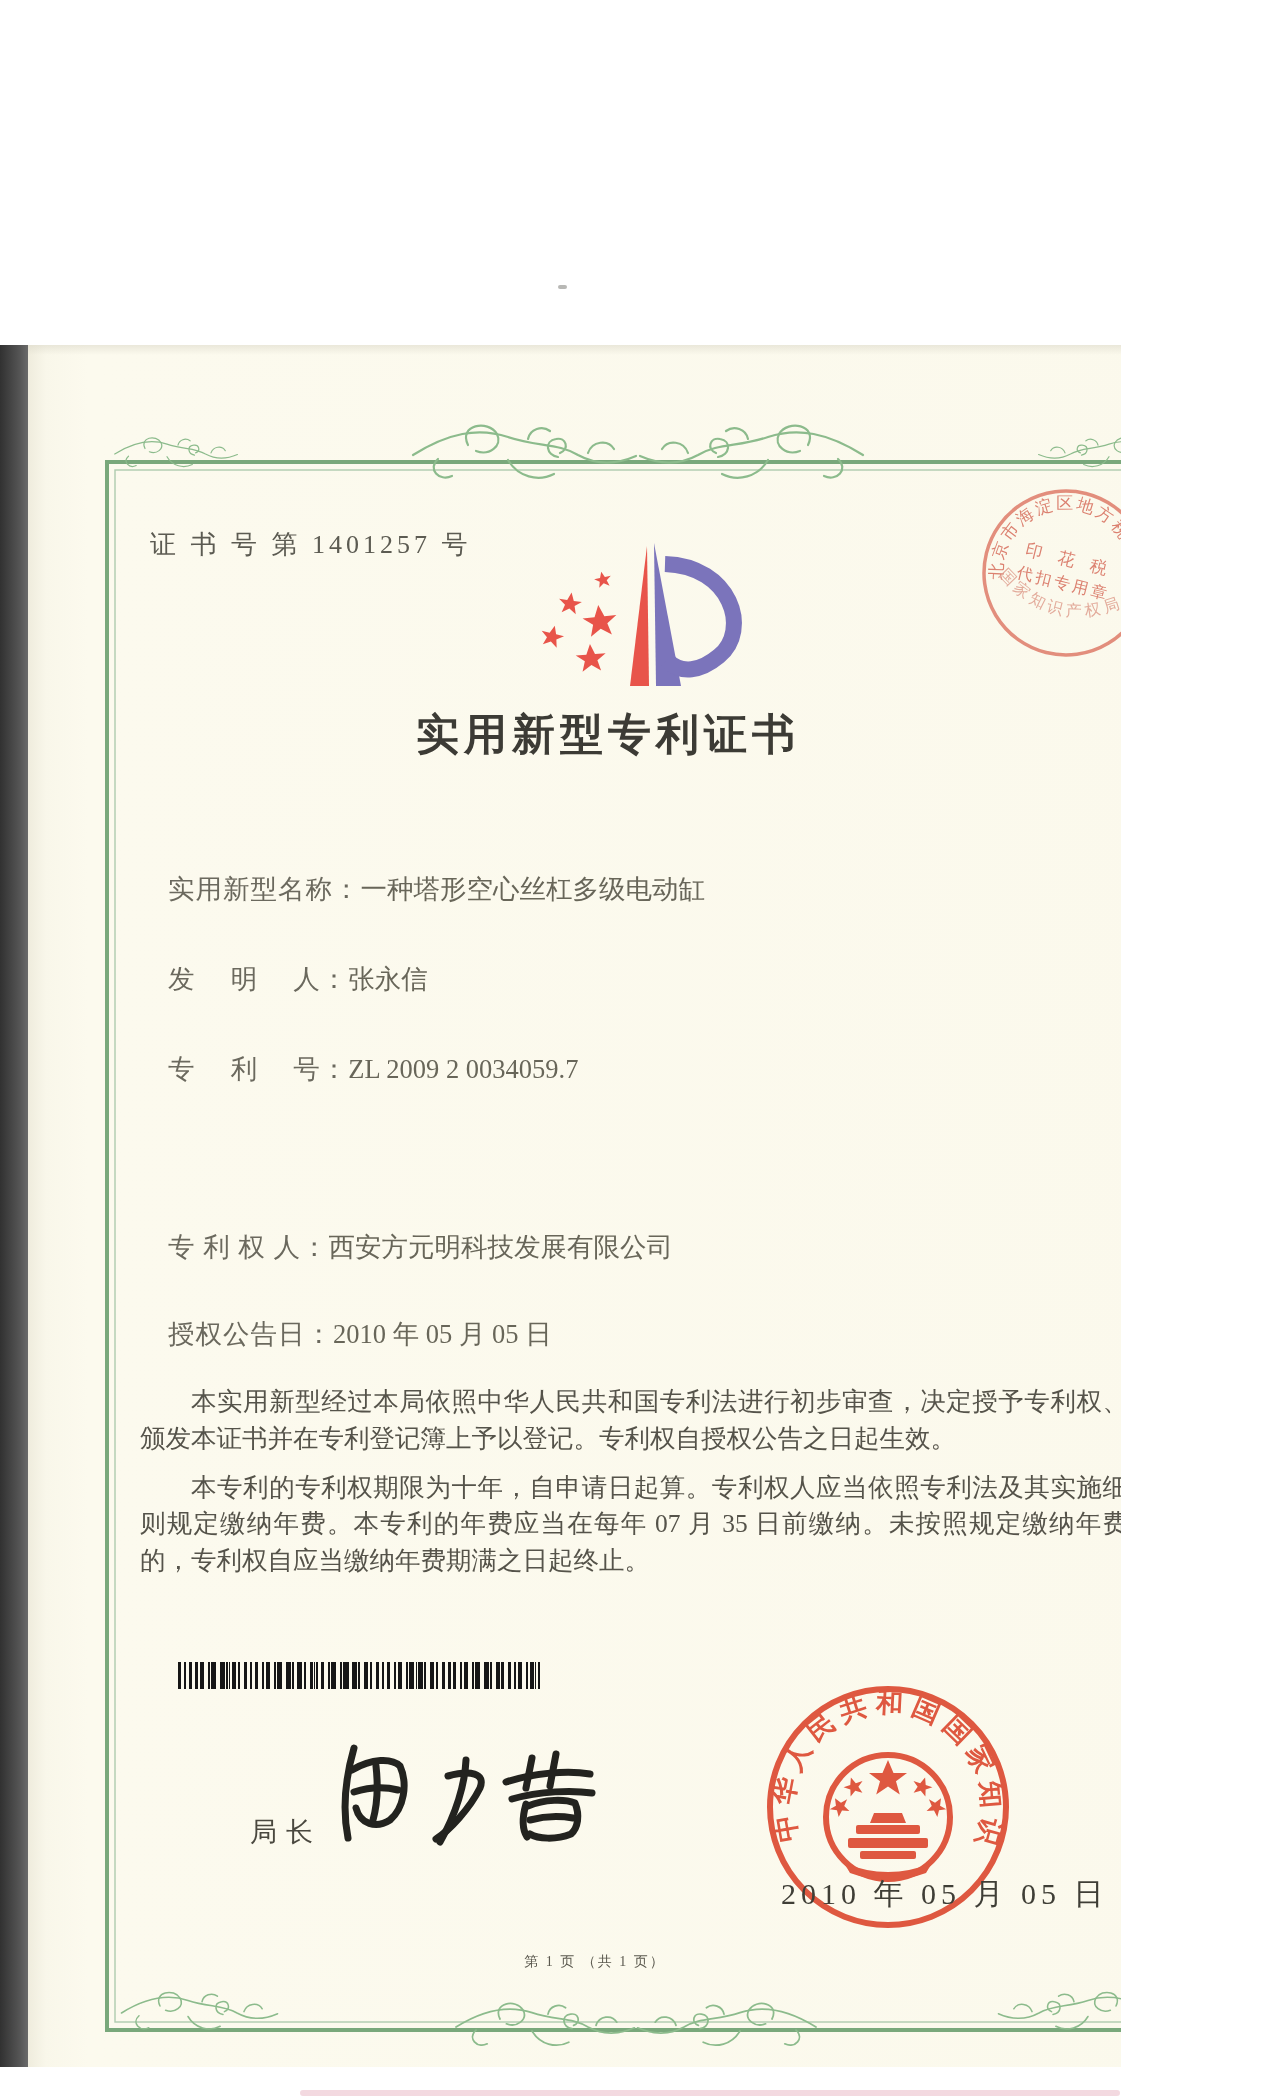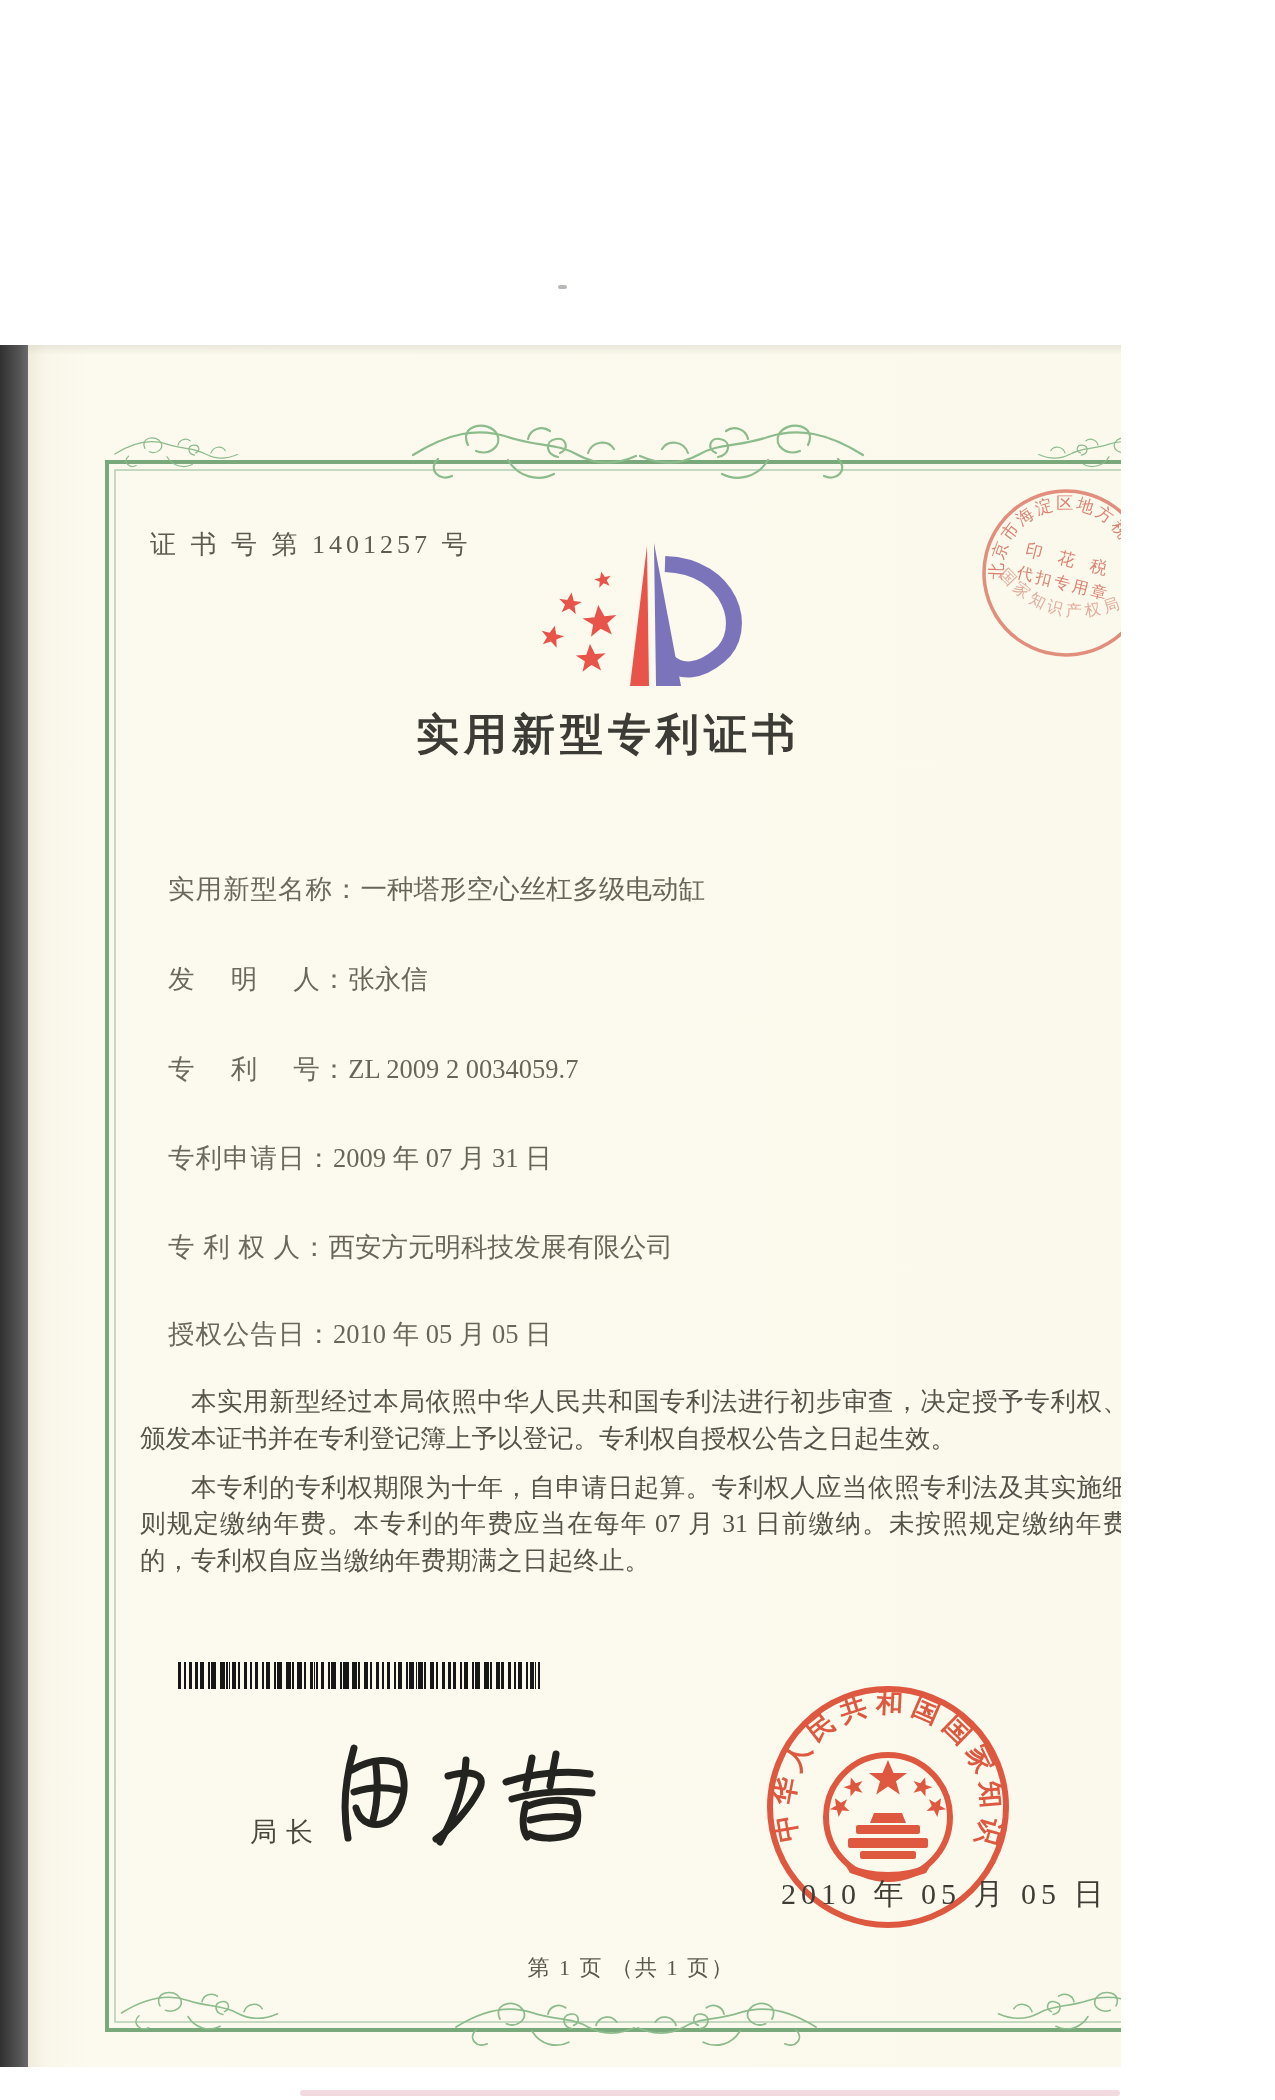--- a/index.html
+++ b/index.html
@@ -43,22 +43,22 @@
 
   .sig-label{position:absolute;left:250px;top:1791px;font-size:27px;letter-spacing:9px;color:#4a483f;margin-top:23px;}
   .sig-svg{position:absolute;left:328px;top:1742px;width:290px;height:118px;}
 
   .seal{position:absolute;left:748px;top:1667px;width:280px;height:280px;mix-blend-mode:multiply;}
   .issue-date{position:absolute;left:781px;top:1874px;font-size:30px;letter-spacing:5px;color:#3f3e36;}
 
   .tax-stamp{position:absolute;left:966px;top:473px;width:200px;height:200px;
              transform:rotate(14deg);mix-blend-mode:multiply;opacity:.92;}
 
-  .footer{position:absolute;left:455px;top:1953px;width:280px;text-align:right;
-          font-size:22px;letter-spacing:2px;color:#5a584e;}
+  .footer{position:absolute;left:455px;top:1953px;width:280px;text-align:center;
+          font-size:14px;letter-spacing:2px;color:#5a584e;}
 </style>
 </head>
 <body>
 
 <div class="stage">
 
   <div class="scan-edge"></div>
   <div class="paper"></div>
   <div class="paper-shadow-top"></div>
   <div class="top-dash"></div>
@@ -117,33 +117,30 @@
 
   <div class="field f0">
     <span class="lbl">实用新型名称：</span><span class="val">一种塔形空心丝杠多级电动缸</span>
   </div>
   <div class="field f1">
     <span class="lbl">发　 明 　人：</span><span class="val">张永信</span>
   </div>
   <div class="field f2">
     <span class="lbl">专 　利 　号：</span><span class="val">ZL 2009 2 0034059.7</span>
   </div>
-  <div class="field f3">
-    <span class="lbl">专利申请日：</span><span class="val">2009 年 07 月 31 日</span>
-  </div>
   <div class="field f4">
     <span class="lbl">专 利 权 人：</span><span class="val">西安方元明科技发展有限公司</span>
   </div>
   <div class="field f5">
     <span class="lbl">授权公告日：</span><span class="val">2010 年 05 月 05 日</span>
   </div>
 
   <div class="body-text">
     <p>本实用新型经过本局依照中华人民共和国专利法进行初步审查，决定授予专利权、颁发本证书并在专利登记簿上予以登记。专利权自授权公告之日起生效。</p>
-    <p>本专利的专利权期限为十年，自申请日起算。专利权人应当依照专利法及其实施细则规定缴纳年费。本专利的年费应当在每年 07 月 31 日前缴纳。未按照规定缴纳年费的，专利权自应当缴纳年费期满之日起终止。</p>
+    <p>本专利的专利权期限为十年，自申请日起算。专利权人应当依照专利法及其实施细则规定缴纳年费。本专利的年费应当在每年 07 月 35 日前缴纳。未按照规定缴纳年费的，专利权自应当缴纳年费期满之日起终止。</p>
   </div>
 
   <div class="barcode"></div>
 
   <div class="sig-label">局长</div>
   <svg class="sig-svg" viewBox="0 0 290 118">
     <g fill="none" stroke="#23231f" stroke-width="7" stroke-linecap="round" stroke-linejoin="round">
 
       <path d="M26,6 C18,34 14,66 20,96"></path>
       <path d="M24,28 C44,16 64,16 72,24 C80,42 76,66 62,78 C48,87 32,82 28,66"></path>

